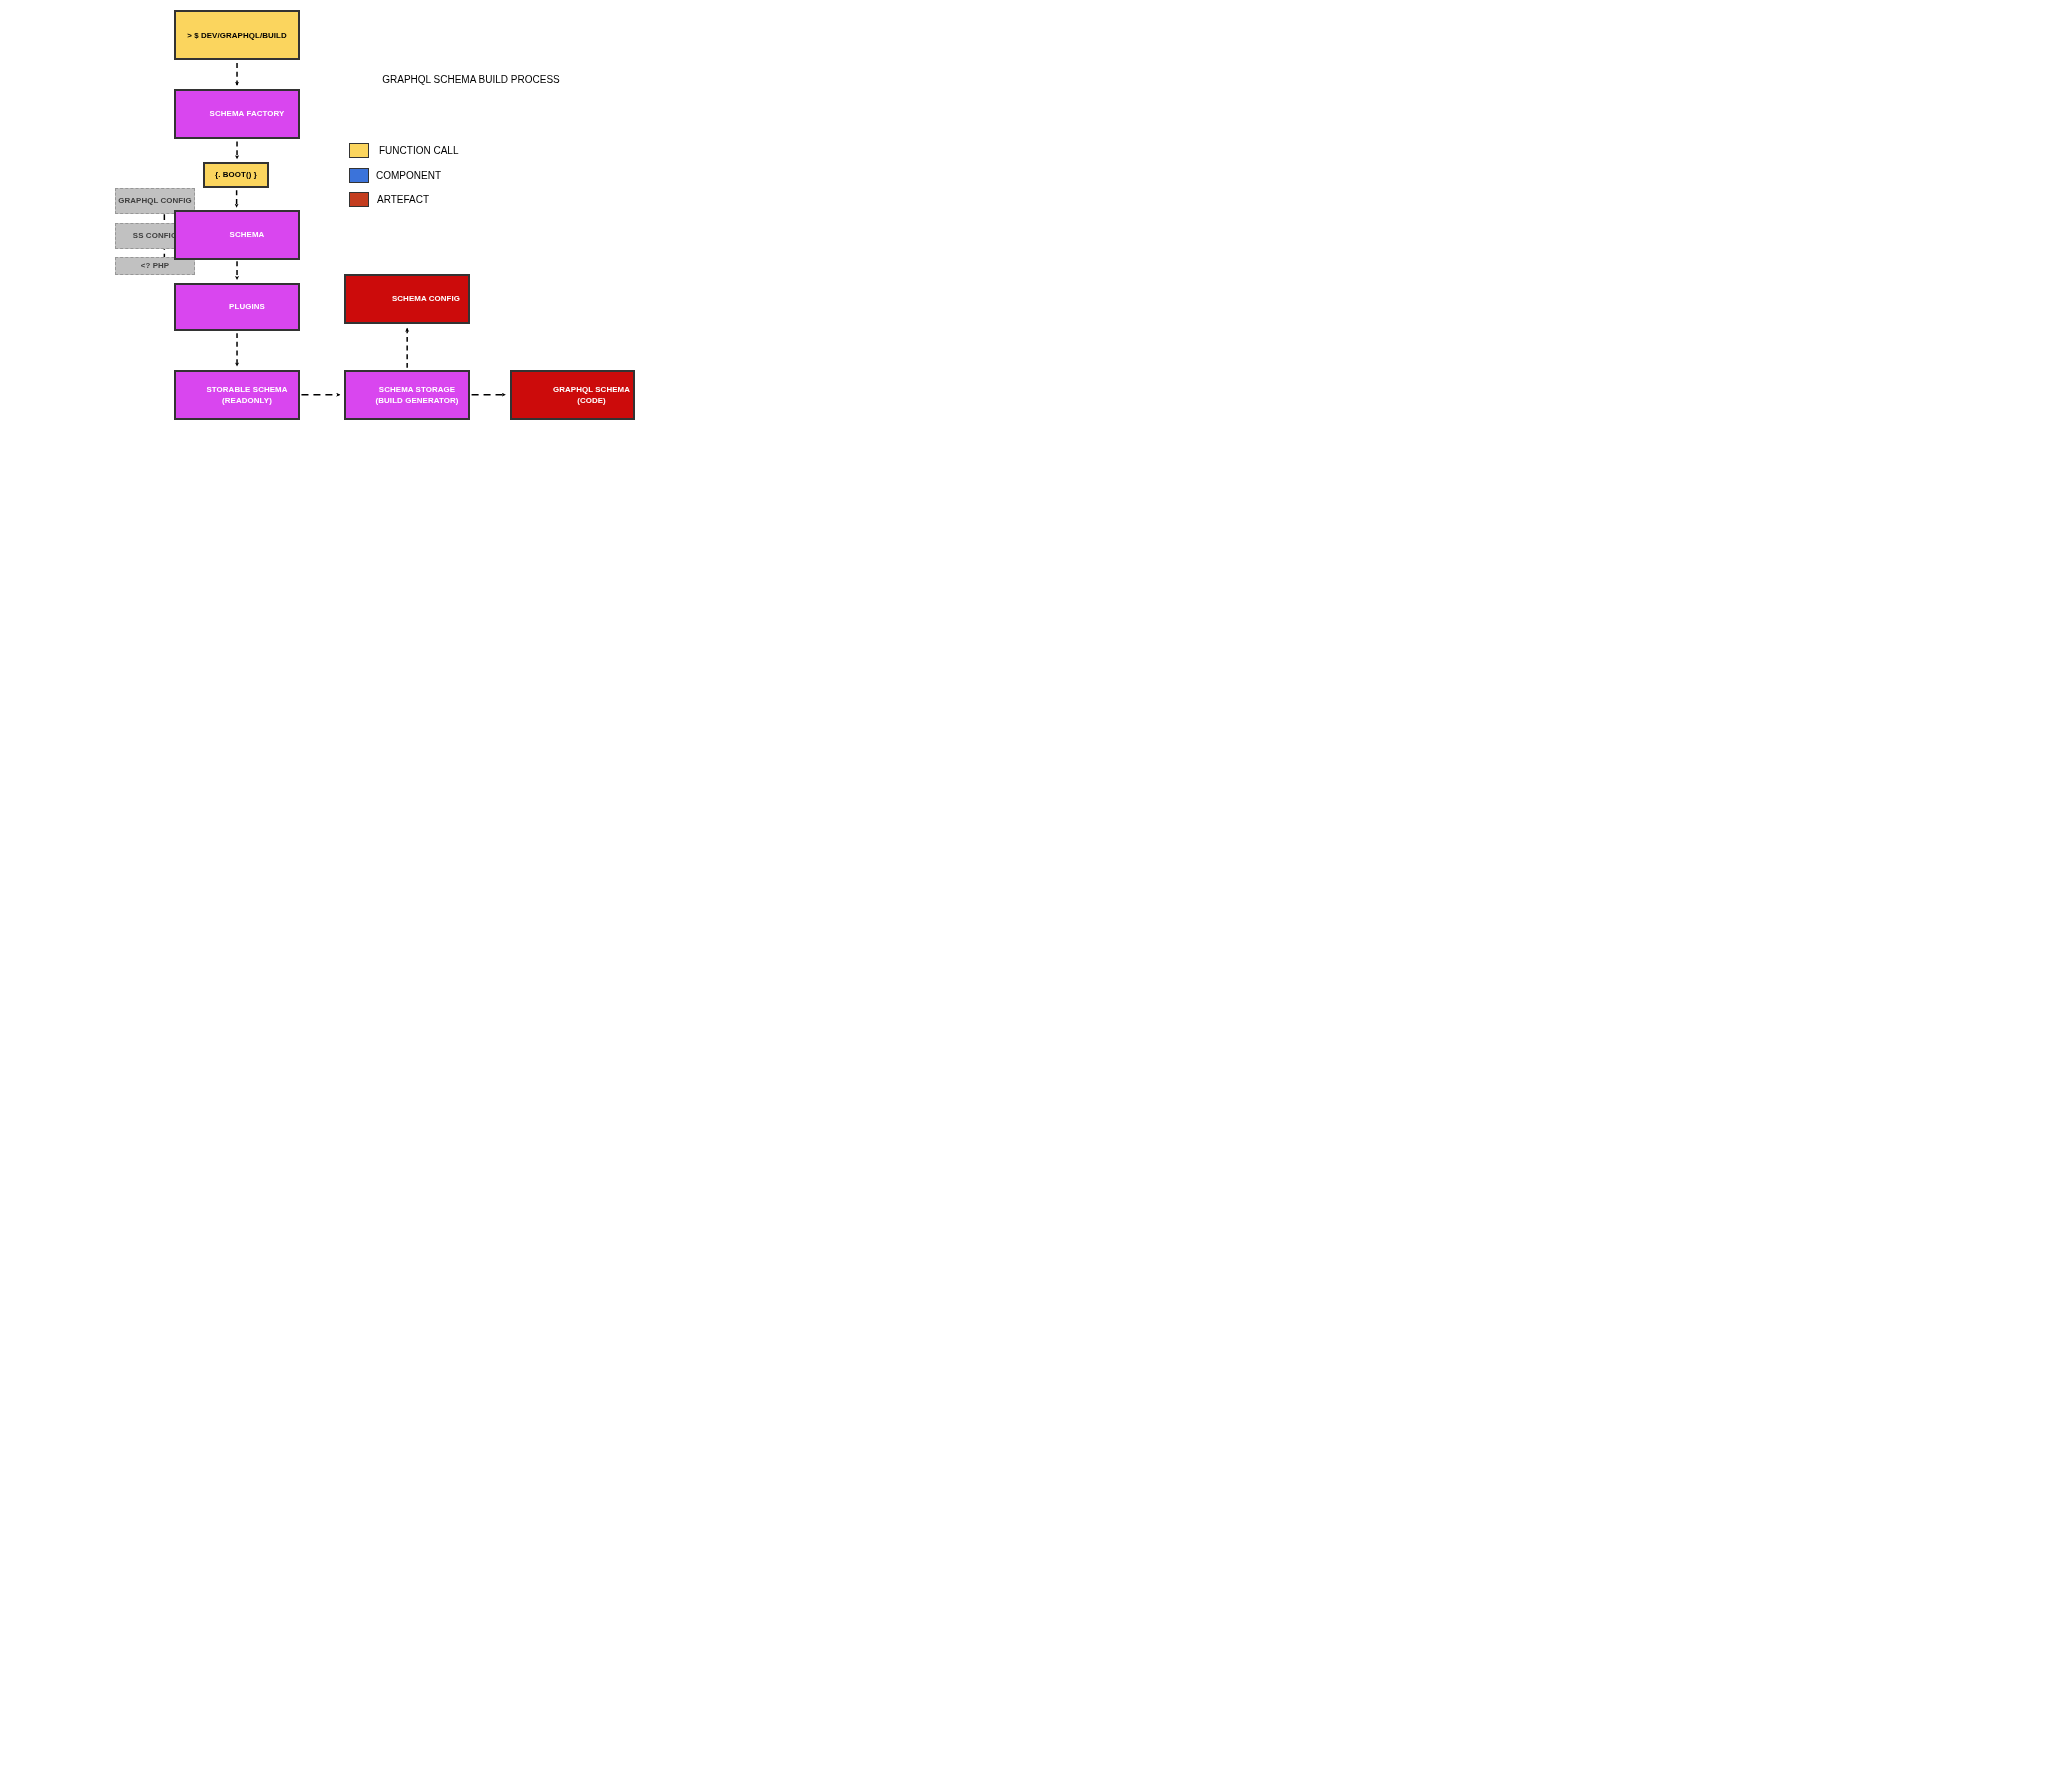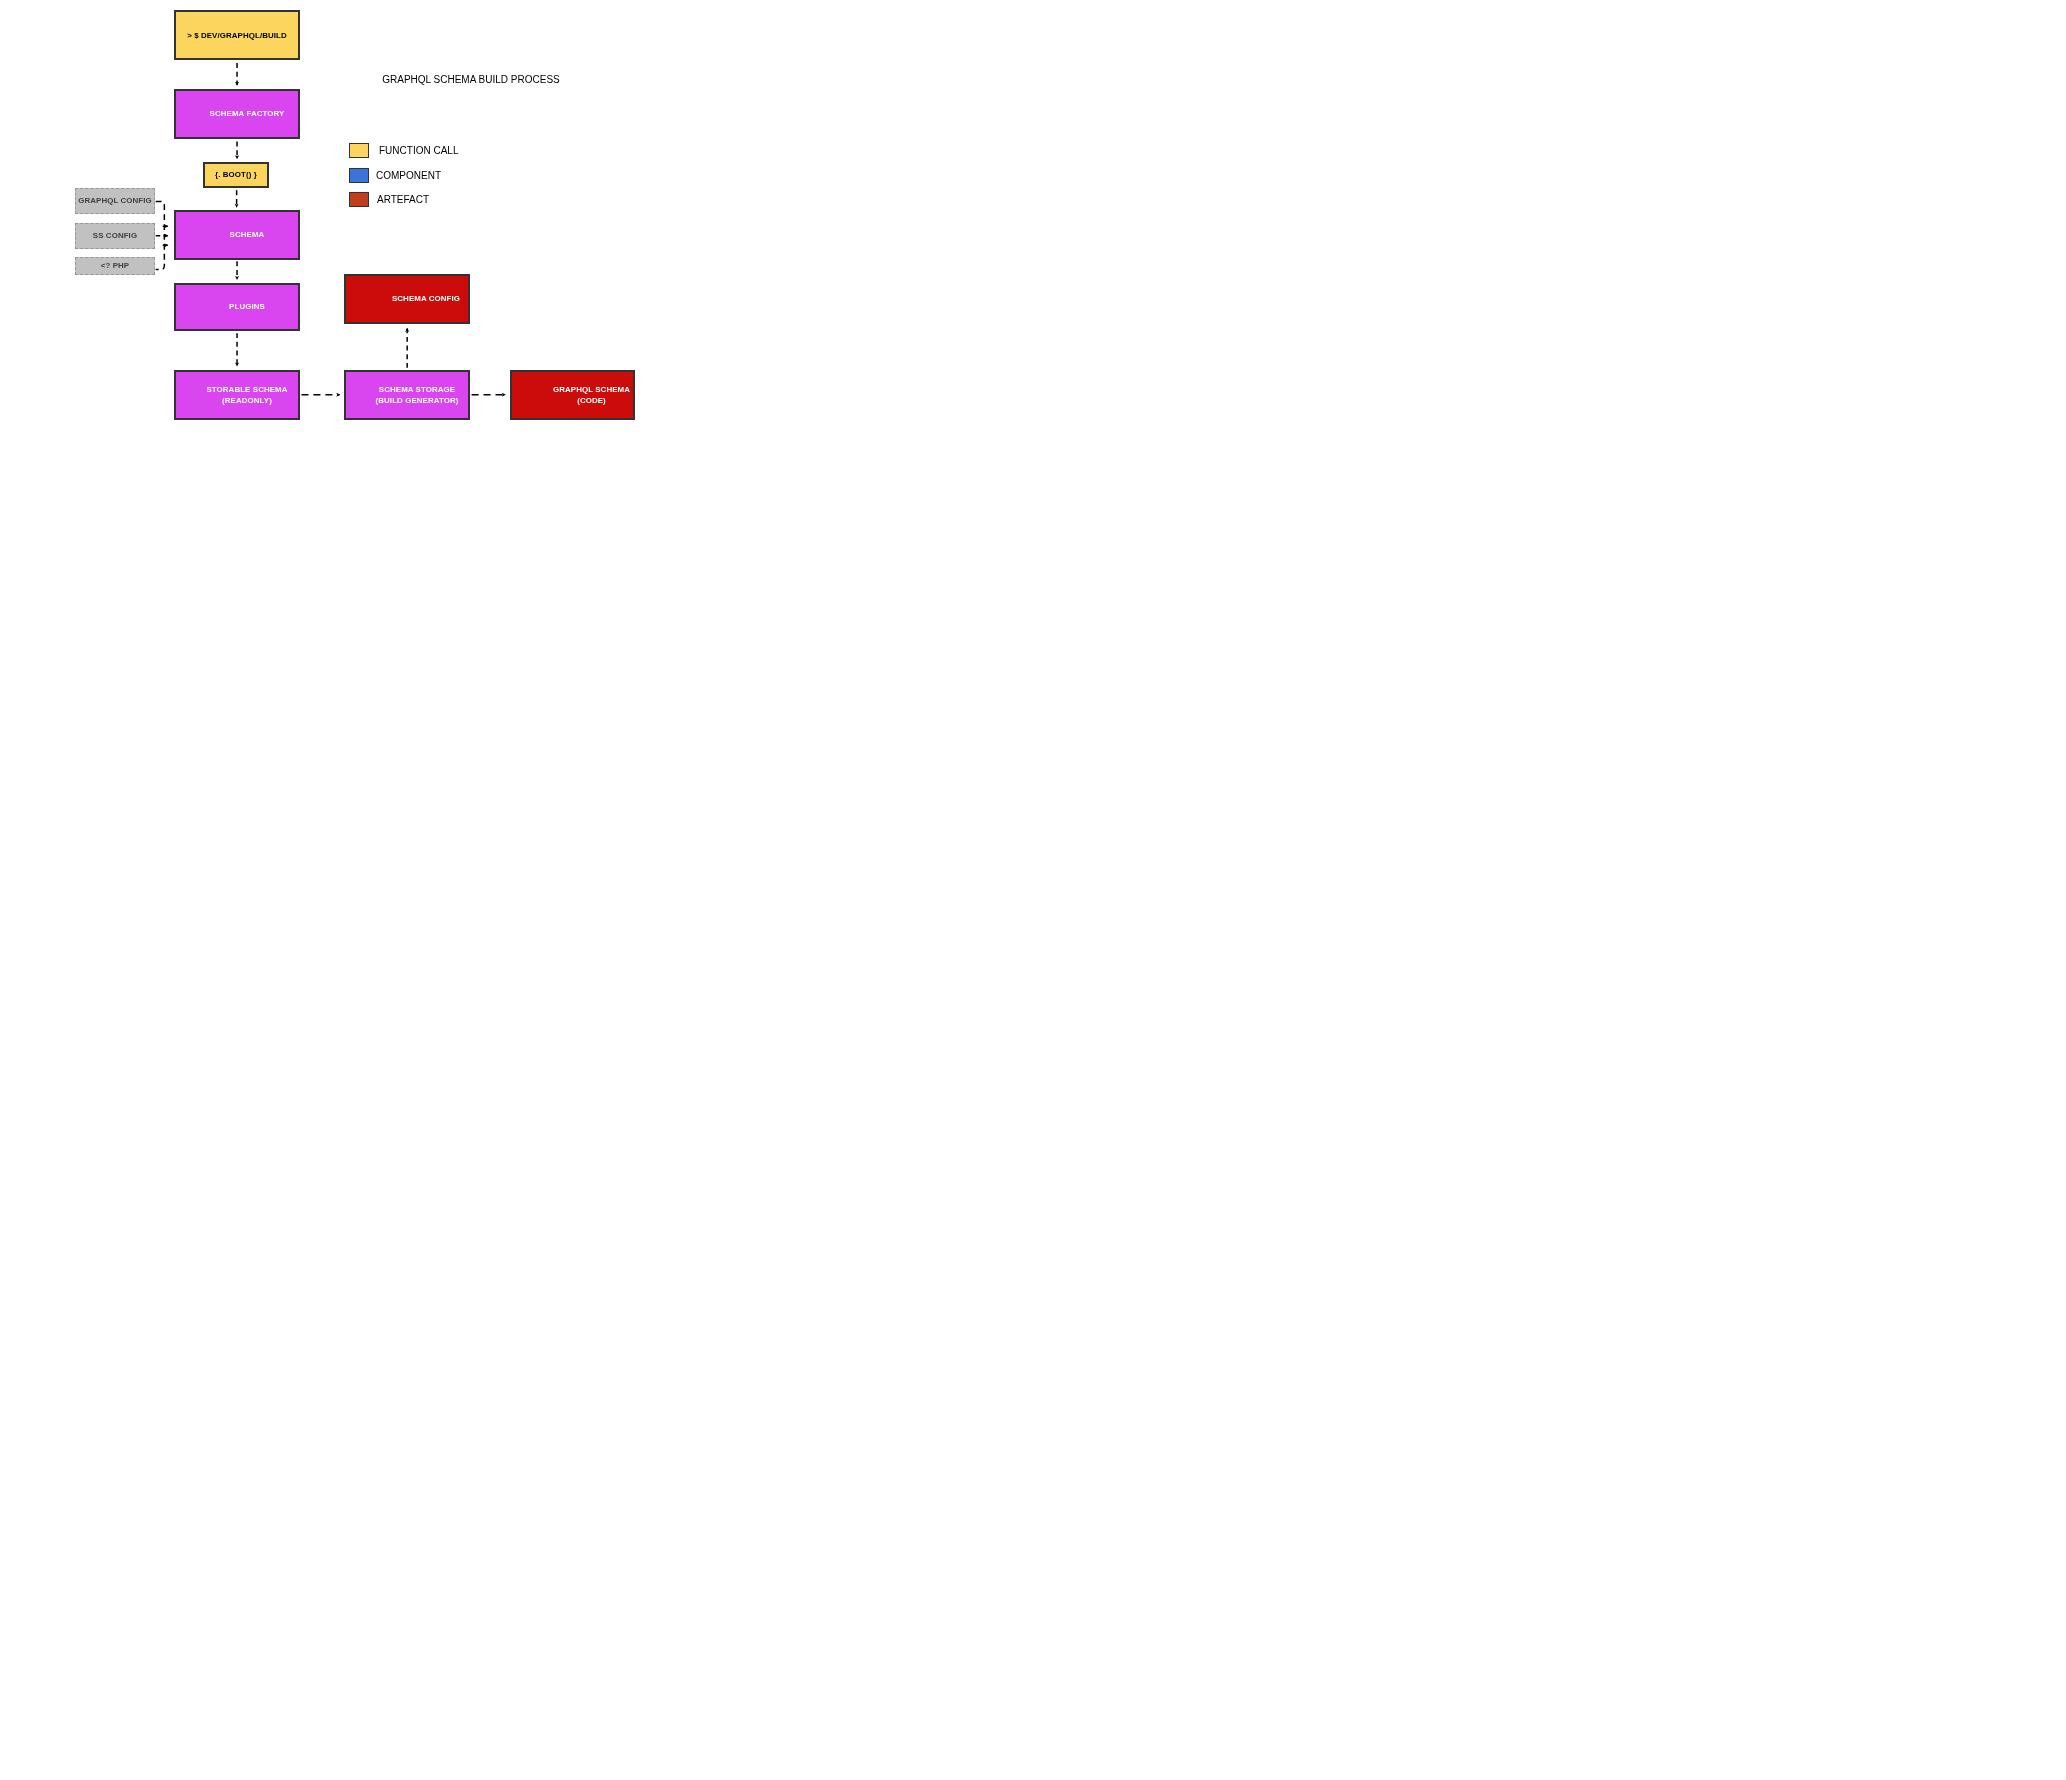--- a/index.html
+++ b/index.html
@@ -9,21 +9,21 @@
   }
   .connectors{position:absolute;left:0;top:0;width:638px;height:426px;}
   .node{
     position:absolute;display:flex;flex-direction:column;align-items:center;justify-content:center;
     text-align:center;font-size:7.9px;letter-spacing:0.1px;line-height:1.45;
     border:2.1px solid #333333;box-sizing:border-box;font-weight:bold;
   }
   .node.fc{background:#FBD55E;color:#000000;}
   .node.comp{background:#d946ef;color:#ffffff;padding-left:20px;}
   .node.art{background:#CC0B0B;color:#ffffff;padding-left:38px;}
-  .node.cfg{background:#C1C1C1;color:#3f3f3f;border:1.7px dashed #979797;}
+  .node.cfg{background:#C1C1C1;color:#3f3f3f;border:1.7px dashed #979797;margin-left:40px;}
   .diagram-title{
     position:absolute;left:339px;top:74px;width:264px;text-align:center;
     font-size:10px;color:#000000;white-space:nowrap;
   }
   .legend{position:absolute;left:0;top:0;}
   .legend-swatch{position:absolute;width:20px;height:15px;border:1.7px solid #333333;box-sizing:border-box;}
   .legend-swatch.fc{background:#FBD55E;}
   .legend-swatch.comp{background:#3B73DA;}
   .legend-swatch.art{background:#C33D1F;}
   .legend-label{

